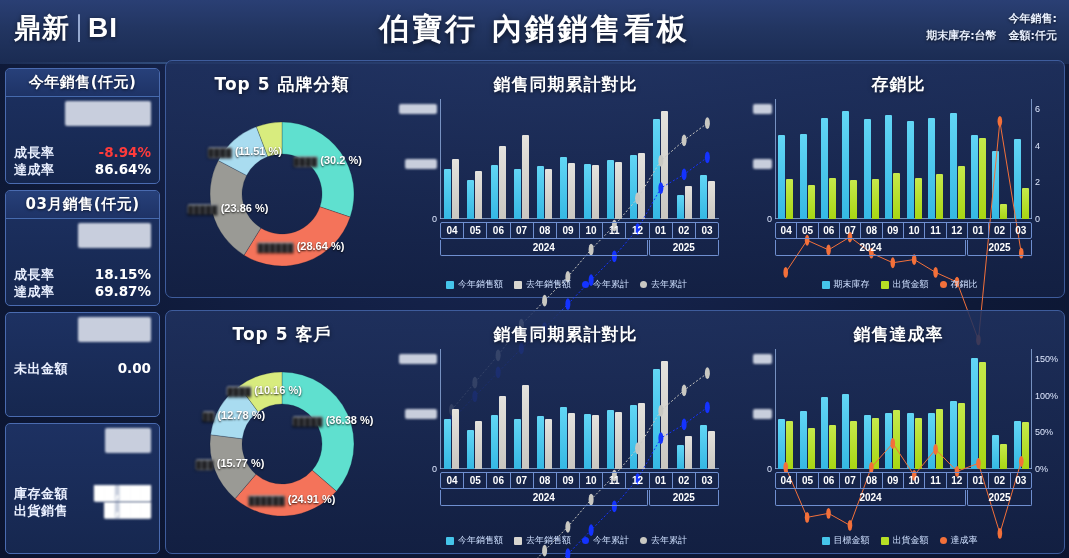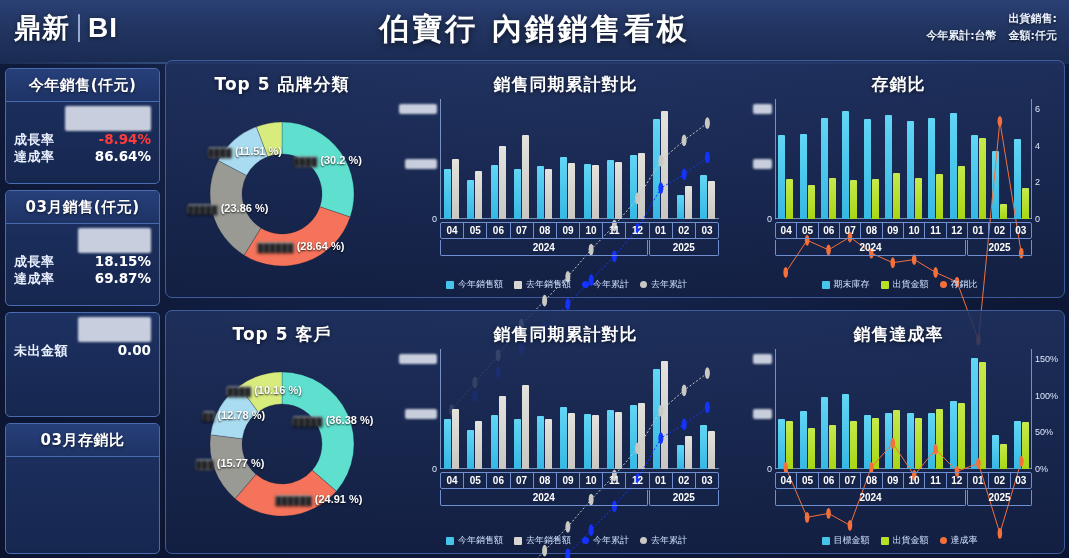--- a/index.html
+++ b/index.html
@@ -83,21 +83,21 @@
   }
   .kpi-main{
     text-align:right; font-size:19px; font-weight:700; color:#ffffff;
     height:25px; line-height:25px; position:relative;
   }
   .blur{
     display:inline-block; background:rgba(215,220,232,.92);
     border-radius:2px; color:transparent; user-select:none;
     filter:blur(1.1px);
   }
-  .kpi-rows{ margin-top:0; }
+  .kpi-rows{ margin-top:18px; }
   .kpi-row{
     display:flex; justify-content:space-between; align-items:baseline;
     font-size:13px; line-height:17px; color:#eaf0ff; font-weight:700;
     font-family:"DejaVu Sans","Liberation Sans",sans-serif;
   }
   .kpi-row .lbl{ letter-spacing:.5px; }
   .kpi-row .val{ font-weight:700; color:#ffffff; font-size:13.5px; }
   .kpi-row .val.neg{ color:#ff3b3b; }
 
   
@@ -200,23 +200,23 @@
 <div id="root">
 
   <div class="header">
     <div class="logo">
       <span class="cn">鼎新</span>
       <span class="bar"></span>
       <span class="bi">BI</span>
     </div>
     <div class="title">伯寶行  內銷銷售看板</div>
     <div class="meta">
-      <div>出貨銷售:</div>
+      <div>今年銷售:</div>
       <div class="row2">
-        <span>今年累計:台幣</span>
+        <span>期末庫存:台幣</span>
         <span>金額:仟元</span>
       </div>
     </div>
   </div>
 
   <div class="sidebar" id="sidebar">
       <div class="kpi k1">
         <div class="kpi-head">今年銷售(仟元)</div>
         <div class="kpi-body">
           <div class="kpi-main"><span class="blur">███,███</span></div>
@@ -253,21 +253,34 @@
           <div class="kpi-main"><span class="blur">██,███</span></div>
           <div class="kpi-rows">
             <div class="kpi-row">
               <span class="lbl">未出金額</span>
               <span class="val">0.00</span>
             </div>
           </div>
         </div>
       </div>
       <div class="kpi k4">
-        <div class="kpi-head">03月存銷比</div>
+        <div class="kpi-body">
+          <div class="kpi-main"><span class="blur">█.██</span></div>
+          <div style="height: 14px;"></div>
+          <div class="kpi-rows">
+            <div class="kpi-row">
+              <span class="lbl">庫存金額</span>
+              <span class="val blur">██,███</span>
+            </div>
+            <div class="kpi-row">
+              <span class="lbl">出貨銷售</span>
+              <span class="val blur">█,███</span>
+            </div>
+          </div>
+        </div>
       </div>
     </div>
 
   <div class="panelRow top">
     <div class="cell c1">
       <div class="cell-title">Top 5 品牌分類</div>
       <div class="donut-wrap" id="donut-0">
           <svg width="196" height="190" class="donut">
             <path d="M 98 23 A 72 72 0 0 1 166.1910779596216 118.10793990611904 L 135.88393219978977 107.83774439228836 A 40 40 0 0 0 98 55 Z" fill="#5fe0cf" stroke="rgba(10,20,45,.35)" stroke-width="0.7"></path>
             <path d="M 166.1910779596216 118.10793990611904 A 72 72 0 0 1 60.033553893779704 156.17637591475545 L 76.90752994098872 128.98687550819747 A 40 40 0 0 0 135.88393219978977 107.83774439228836 Z" fill="#f4735a" stroke="rgba(10,20,45,.35)" stroke-width="0.7"></path>
@@ -528,21 +541,21 @@
       <div class="cell-title">Top 5 客戶</div>
       <div class="donut-wrap" id="donut-1">
           <svg width="196" height="190" class="donut">
             <path d="M 98 23 A 72 72 0 0 1 152.3654629986102 142.20589404880224 L 128.2030349992279 121.22549669377904 A 40 40 0 0 0 98 55 Z" fill="#5fe0cf" stroke="rgba(10,20,45,.35)" stroke-width="0.7"></path>
             <path d="M 152.3654629986102 142.20589404880224 A 72 72 0 0 1 51.10228852488452 149.6315353838497 L 71.94571584715807 125.35085299102761 A 40 40 0 0 0 128.2030349992279 121.22549669377904 Z" fill="#f4735a" stroke="rgba(10,20,45,.35)" stroke-width="0.7"></path>
             <path d="M 51.10228852488452 149.6315353838497 A 72 72 0 0 1 26.602268681476104 85.70677867648294 L 58.33459371193117 89.83709926471275 A 40 40 0 0 0 71.94571584715807 125.35085299102761 Z" fill="#9a9a95" stroke="rgba(10,20,45,.35)" stroke-width="0.7"></path>
             <path d="M 26.602268681476104 85.70677867648294 A 72 72 0 0 1 55.09602517247931 37.179165139203754 L 74.16445842915518 62.87731396622431 A 40 40 0 0 0 58.33459371193117 89.83709926471275 Z" fill="#a9dcf0" stroke="rgba(10,20,45,.35)" stroke-width="0.7"></path>
             <path d="M 55.09602517247931 37.179165139203754 A 72 72 0 0 1 97.99999999999999 23 L 97.99999999999999 55 A 40 40 0 0 0 74.16445842915518 62.87731396622431 Z" fill="#d8ec7e" stroke="rgba(10,20,45,.35)" stroke-width="0.7"></path>
           </svg>
           <div class="donut-label" style="left: 166.951px; top: 73.7629px; transform: translate(-50%, -50%);"><span class="blur">█████</span><span class="pct"> (36.38 %)</span></div>
-          <div class="donut-label" style="left: 131px; top: 152.85px; transform: translate(-50%, -50%); padding-left: 44px;"><span class="blur">██████</span><span class="pct"> (24.91 %)</span></div>
+          <div class="donut-label" style="left: 104px; top: 152.85px; transform: translate(-50%, -50%); padding-left: 44px;"><span class="blur">██████</span><span class="pct"> (24.91 %)</span></div>
           <div class="donut-label" style="left: 64px; top: 117.041px; transform: translate(-50%, -50%);"><span class="blur">███</span><span class="pct"> (15.77 %)</span></div>
           <div class="donut-label" style="left: 67.7091px; top: 68.6453px; transform: translate(-50%, -50%);"><span class="blur">██</span><span class="pct"> (12.78 %)</span></div>
           <div class="donut-label" style="left: 98.4276px; top: 43.8285px; transform: translate(-50%, -50%);"><span class="blur">████</span><span class="pct"> (10.16 %)</span></div>
         </div>
     </div>
     <div class="cell c2">
       <div class="cell-title">銷售同期累計對比</div>
       <div class="chart" id="chart-4">
           <div class="plot noRight">
             <div class="axisline-y"></div>

